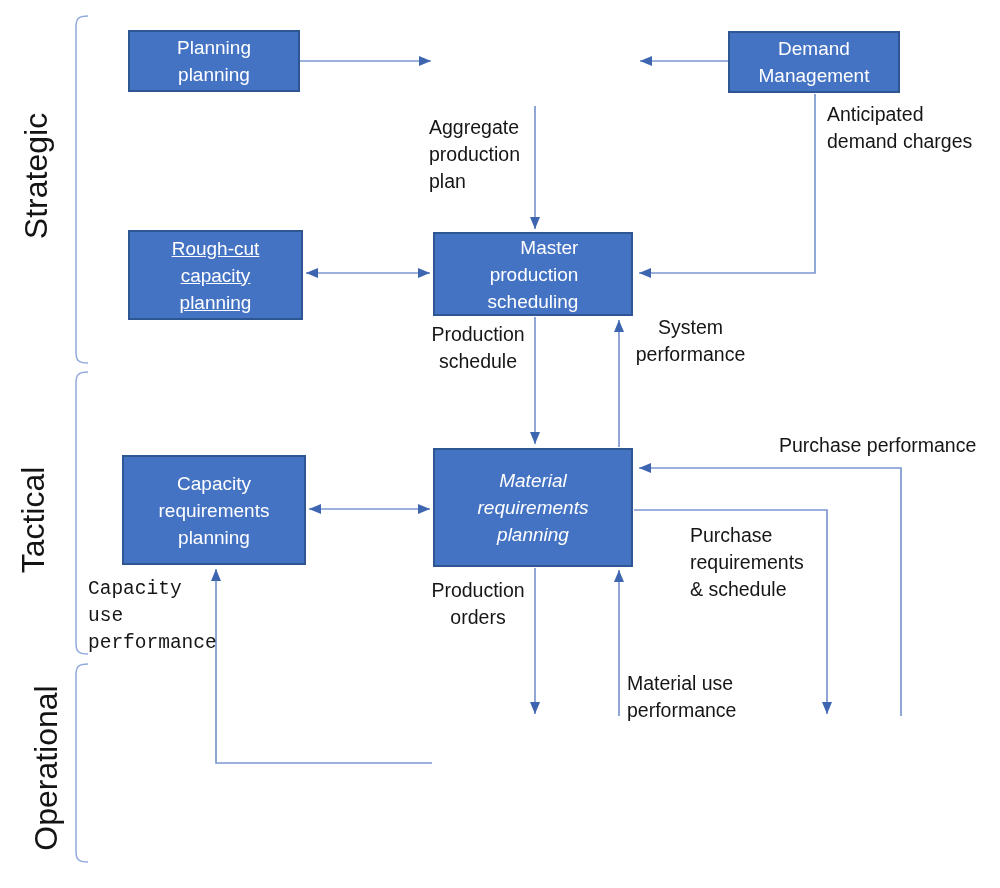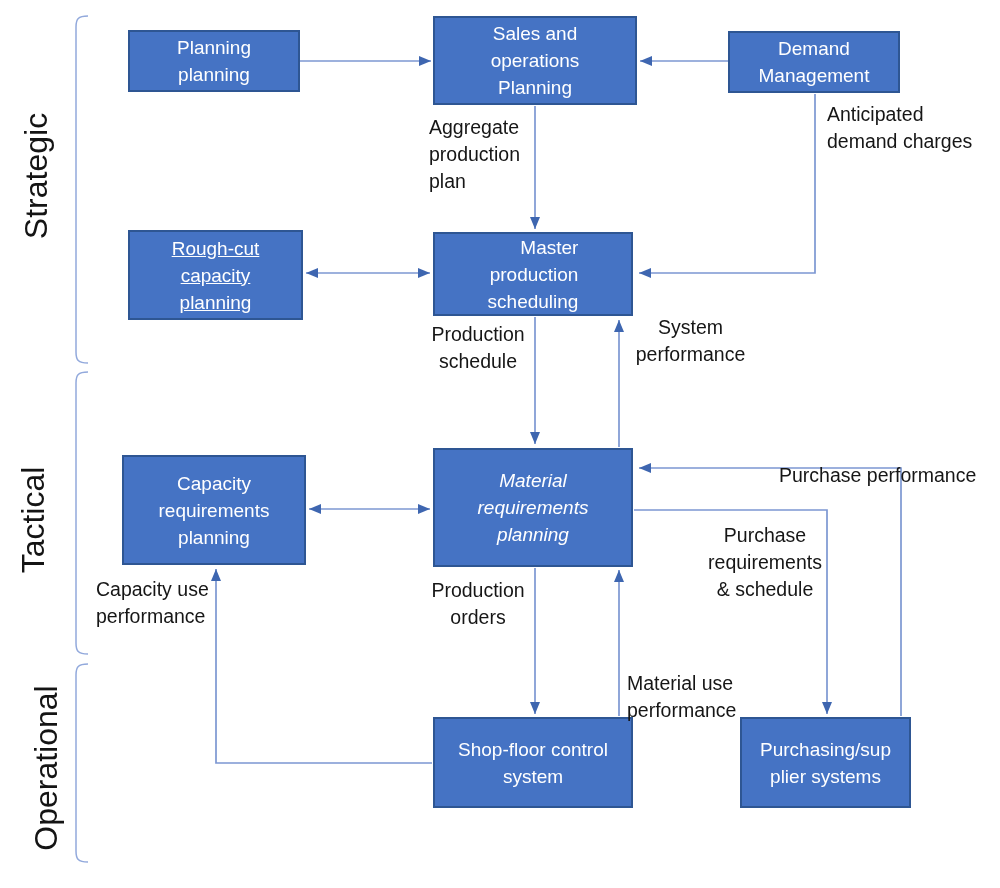--- a/index.html
+++ b/index.html
@@ -69,55 +69,48 @@
     <path class="bracket" d="M88,372 C78,372 76,375 76,383 L76,643 C76,651 78,654 88,654"></path>
     <path class="bracket" d="M88,664 C78,664 76,667 76,675 L76,851 C76,859 78,862 88,862"></path>
   </svg>
 
   <div class="level-label" style="left:-74px;top:154px;">Strategic</div>
   <div class="level-label" style="left:-77px;top:498px;">Tactical</div>
   <div class="level-label" style="left:-64px;top:746px;">Operational</div>
 
   <div class="node" style="left:128px;top:30px;width:172px;height:62px;">Planning
 planning</div>
-  <div class="node" style="left:433px;top:16px;width:204px;height:89px;">Sales and
-operations
-Planning</div>
   <div class="node" style="left:728px;top:31px;width:172px;height:62px;">Demand
 Management</div>
   <div class="node" style="left:128px;top:230px;width:175px;height:90px;text-decoration:underline;">Rough-cut
 capacity
 planning</div>
   <div class="node" style="left:433px;top:232px;width:200px;height:84px;text-align:right;">Master
 production
 scheduling</div>
   <div class="node" style="left:122px;top:455px;width:184px;height:110px;">Capacity
 requirements
 planning</div>
   <div class="node" style="left:433px;top:448px;width:200px;height:119px;font-style:italic;">Material
 requirements
 planning</div>
-  <div class="node" style="left:433px;top:717px;width:200px;height:91px;">Shop-floor control
-system</div>
-  <div class="node" style="left:740px;top:717px;width:171px;height:91px;">Purchasing/sup
-plier systems</div>
 
   <div class="edge-label" style="left:429px;top:114px;width:112px;">Aggregate
 production
 plan</div>
   <div class="edge-label" style="left:827px;top:101px;width:175px;">Anticipated
 demand charges</div>
   <div class="edge-label center" style="left:422px;top:321px;width:112px;">Production
 schedule</div>
   <div class="edge-label center" style="left:628px;top:314px;width:125px;">System
 performance</div>
-  <div class="edge-label" style="left:779px;top:432px;width:215px;margin-top:30px;">Purchase performance</div>
-  <div class="edge-label" style="left:690px;top:522px;width:150px;text-align:center;">Purchase
+  <div class="edge-label" style="left:779px;top:432px;width:215px;">Purchase performance</div>
+  <div class="edge-label" style="left:690px;top:522px;width:150px;">Purchase
 requirements
 &amp; schedule</div>
   <div class="edge-label center" style="left:423px;top:577px;width:110px;">Production
 orders</div>
   <div class="edge-label" style="left:627px;top:670px;width:130px;">Material use
 performance</div>
-  <div class="edge-label" style="left:96px;top:576px;width:130px;">Capacity use
+  <div class="edge-label" style="left:88px;top:576px;width:130px;font-family:Liberation Mono, monospace;">Capacity use
 performance</div>
 
 </div>
 
 </body></html>

